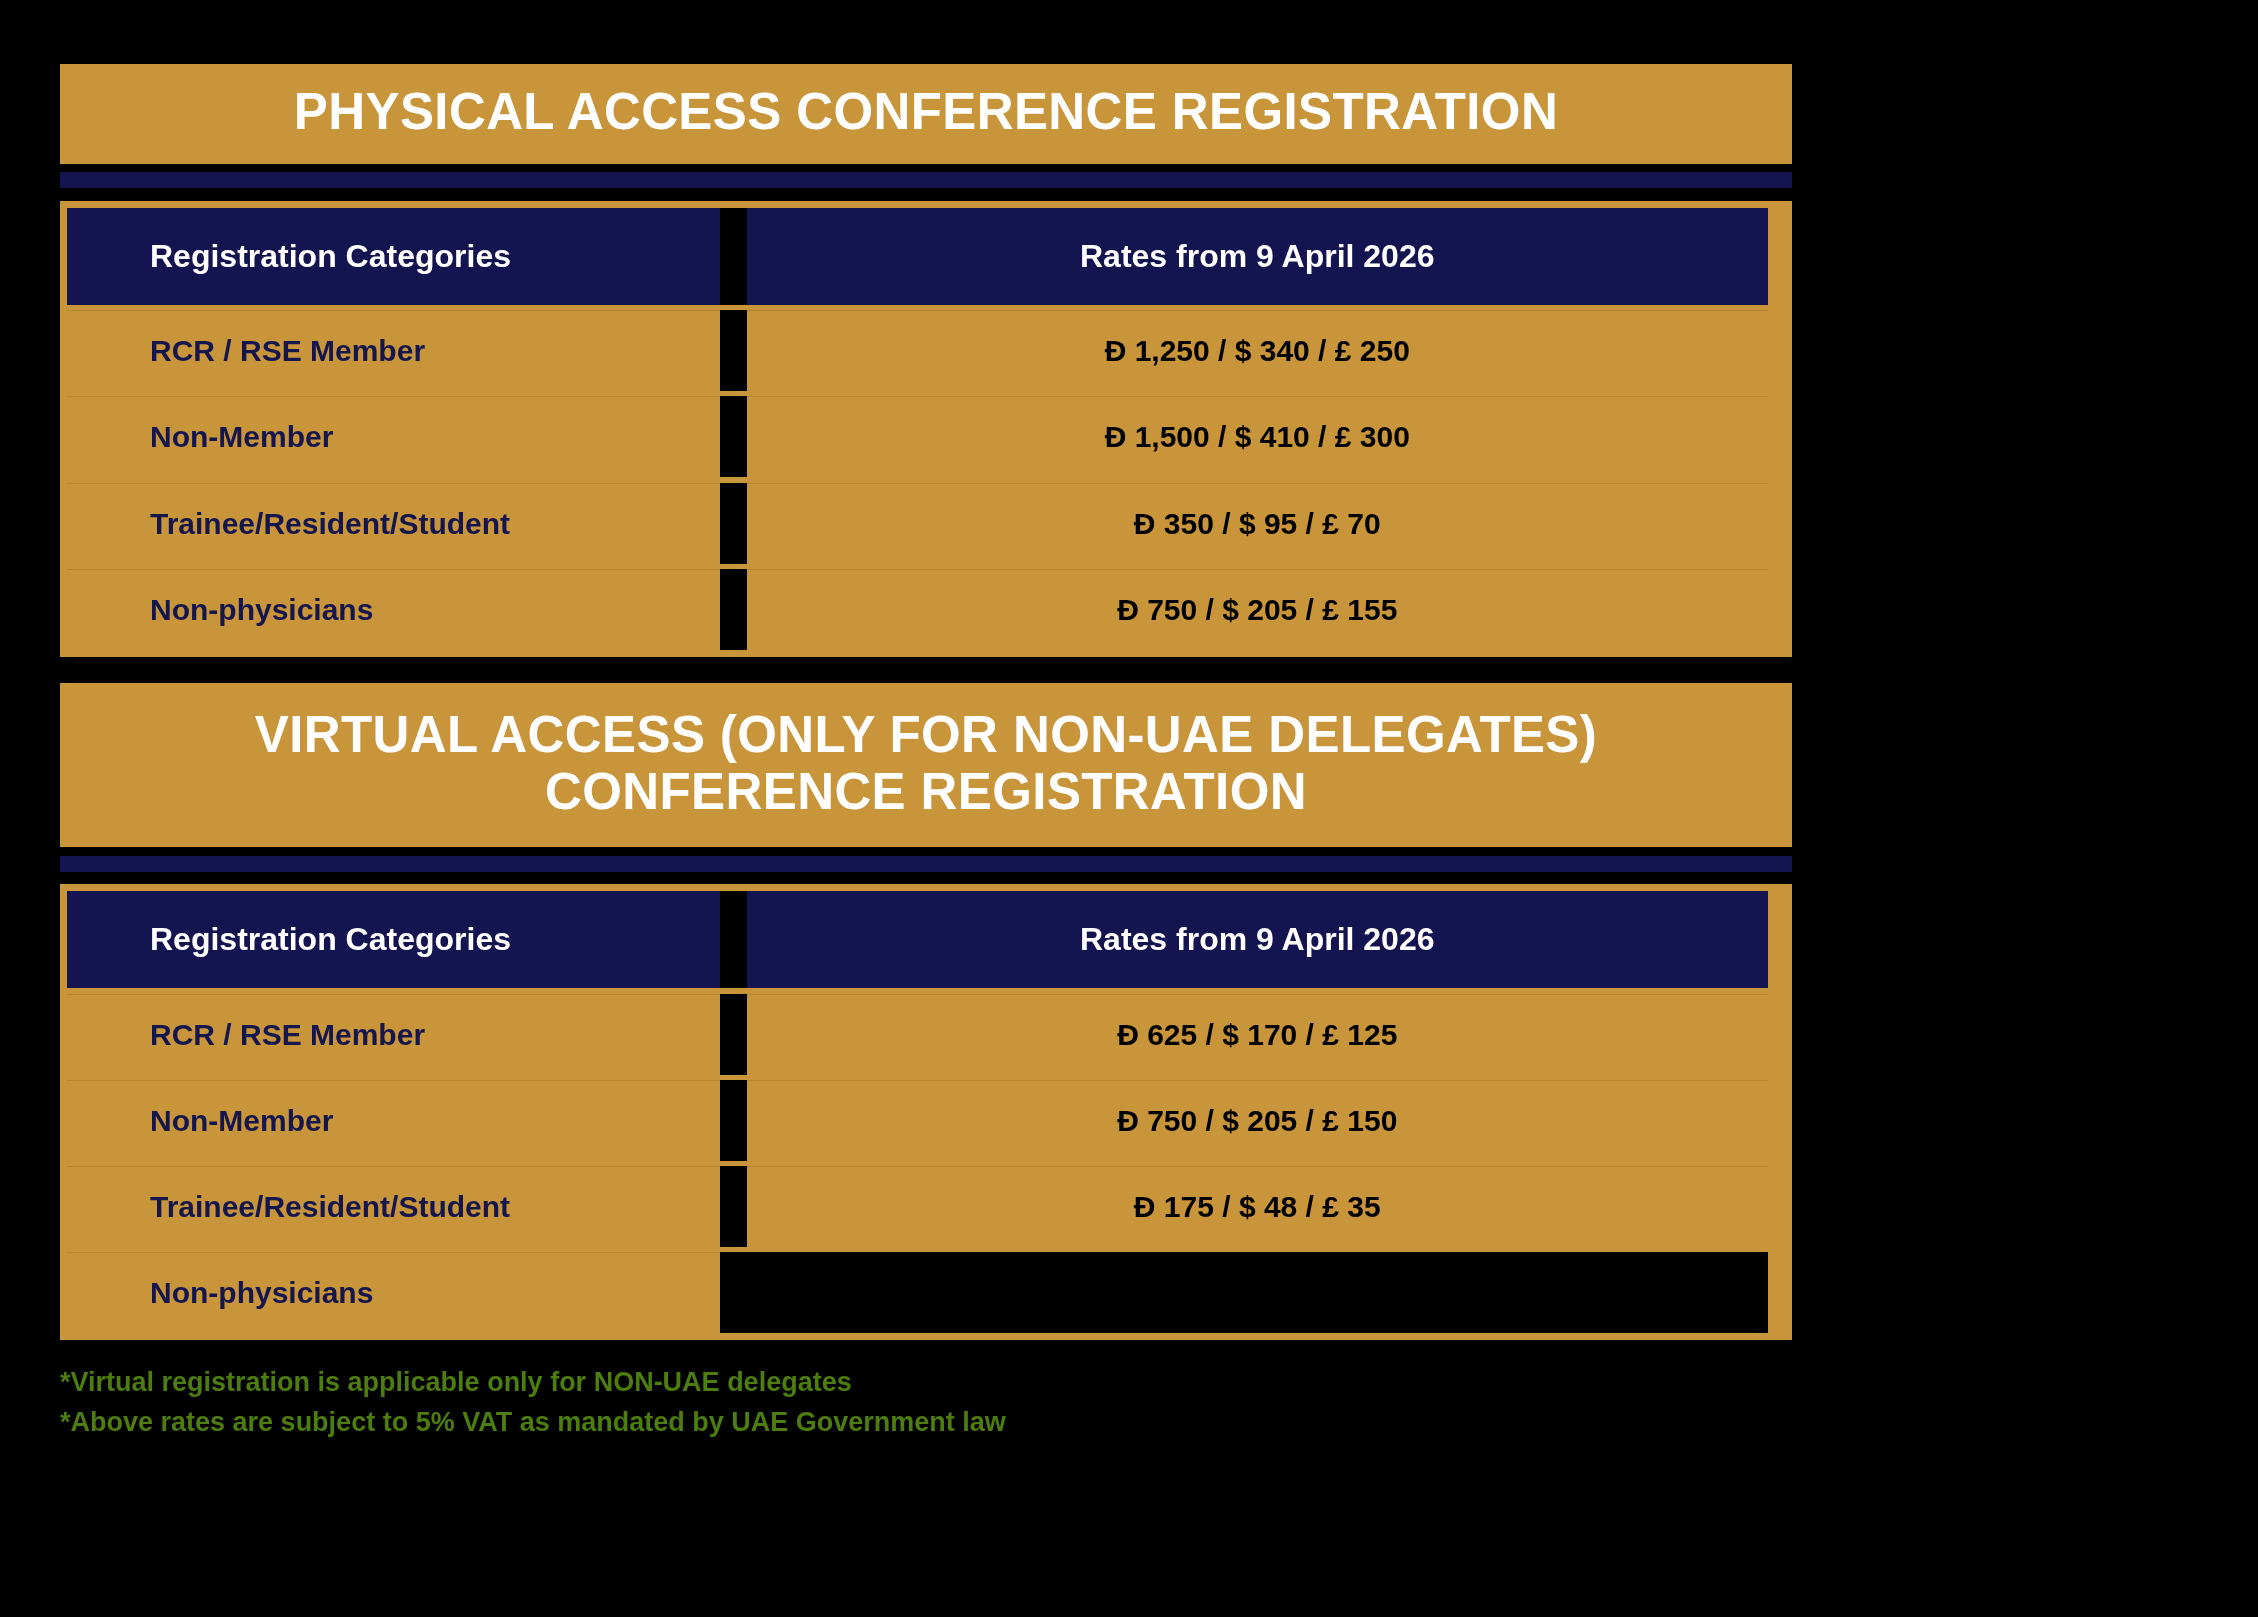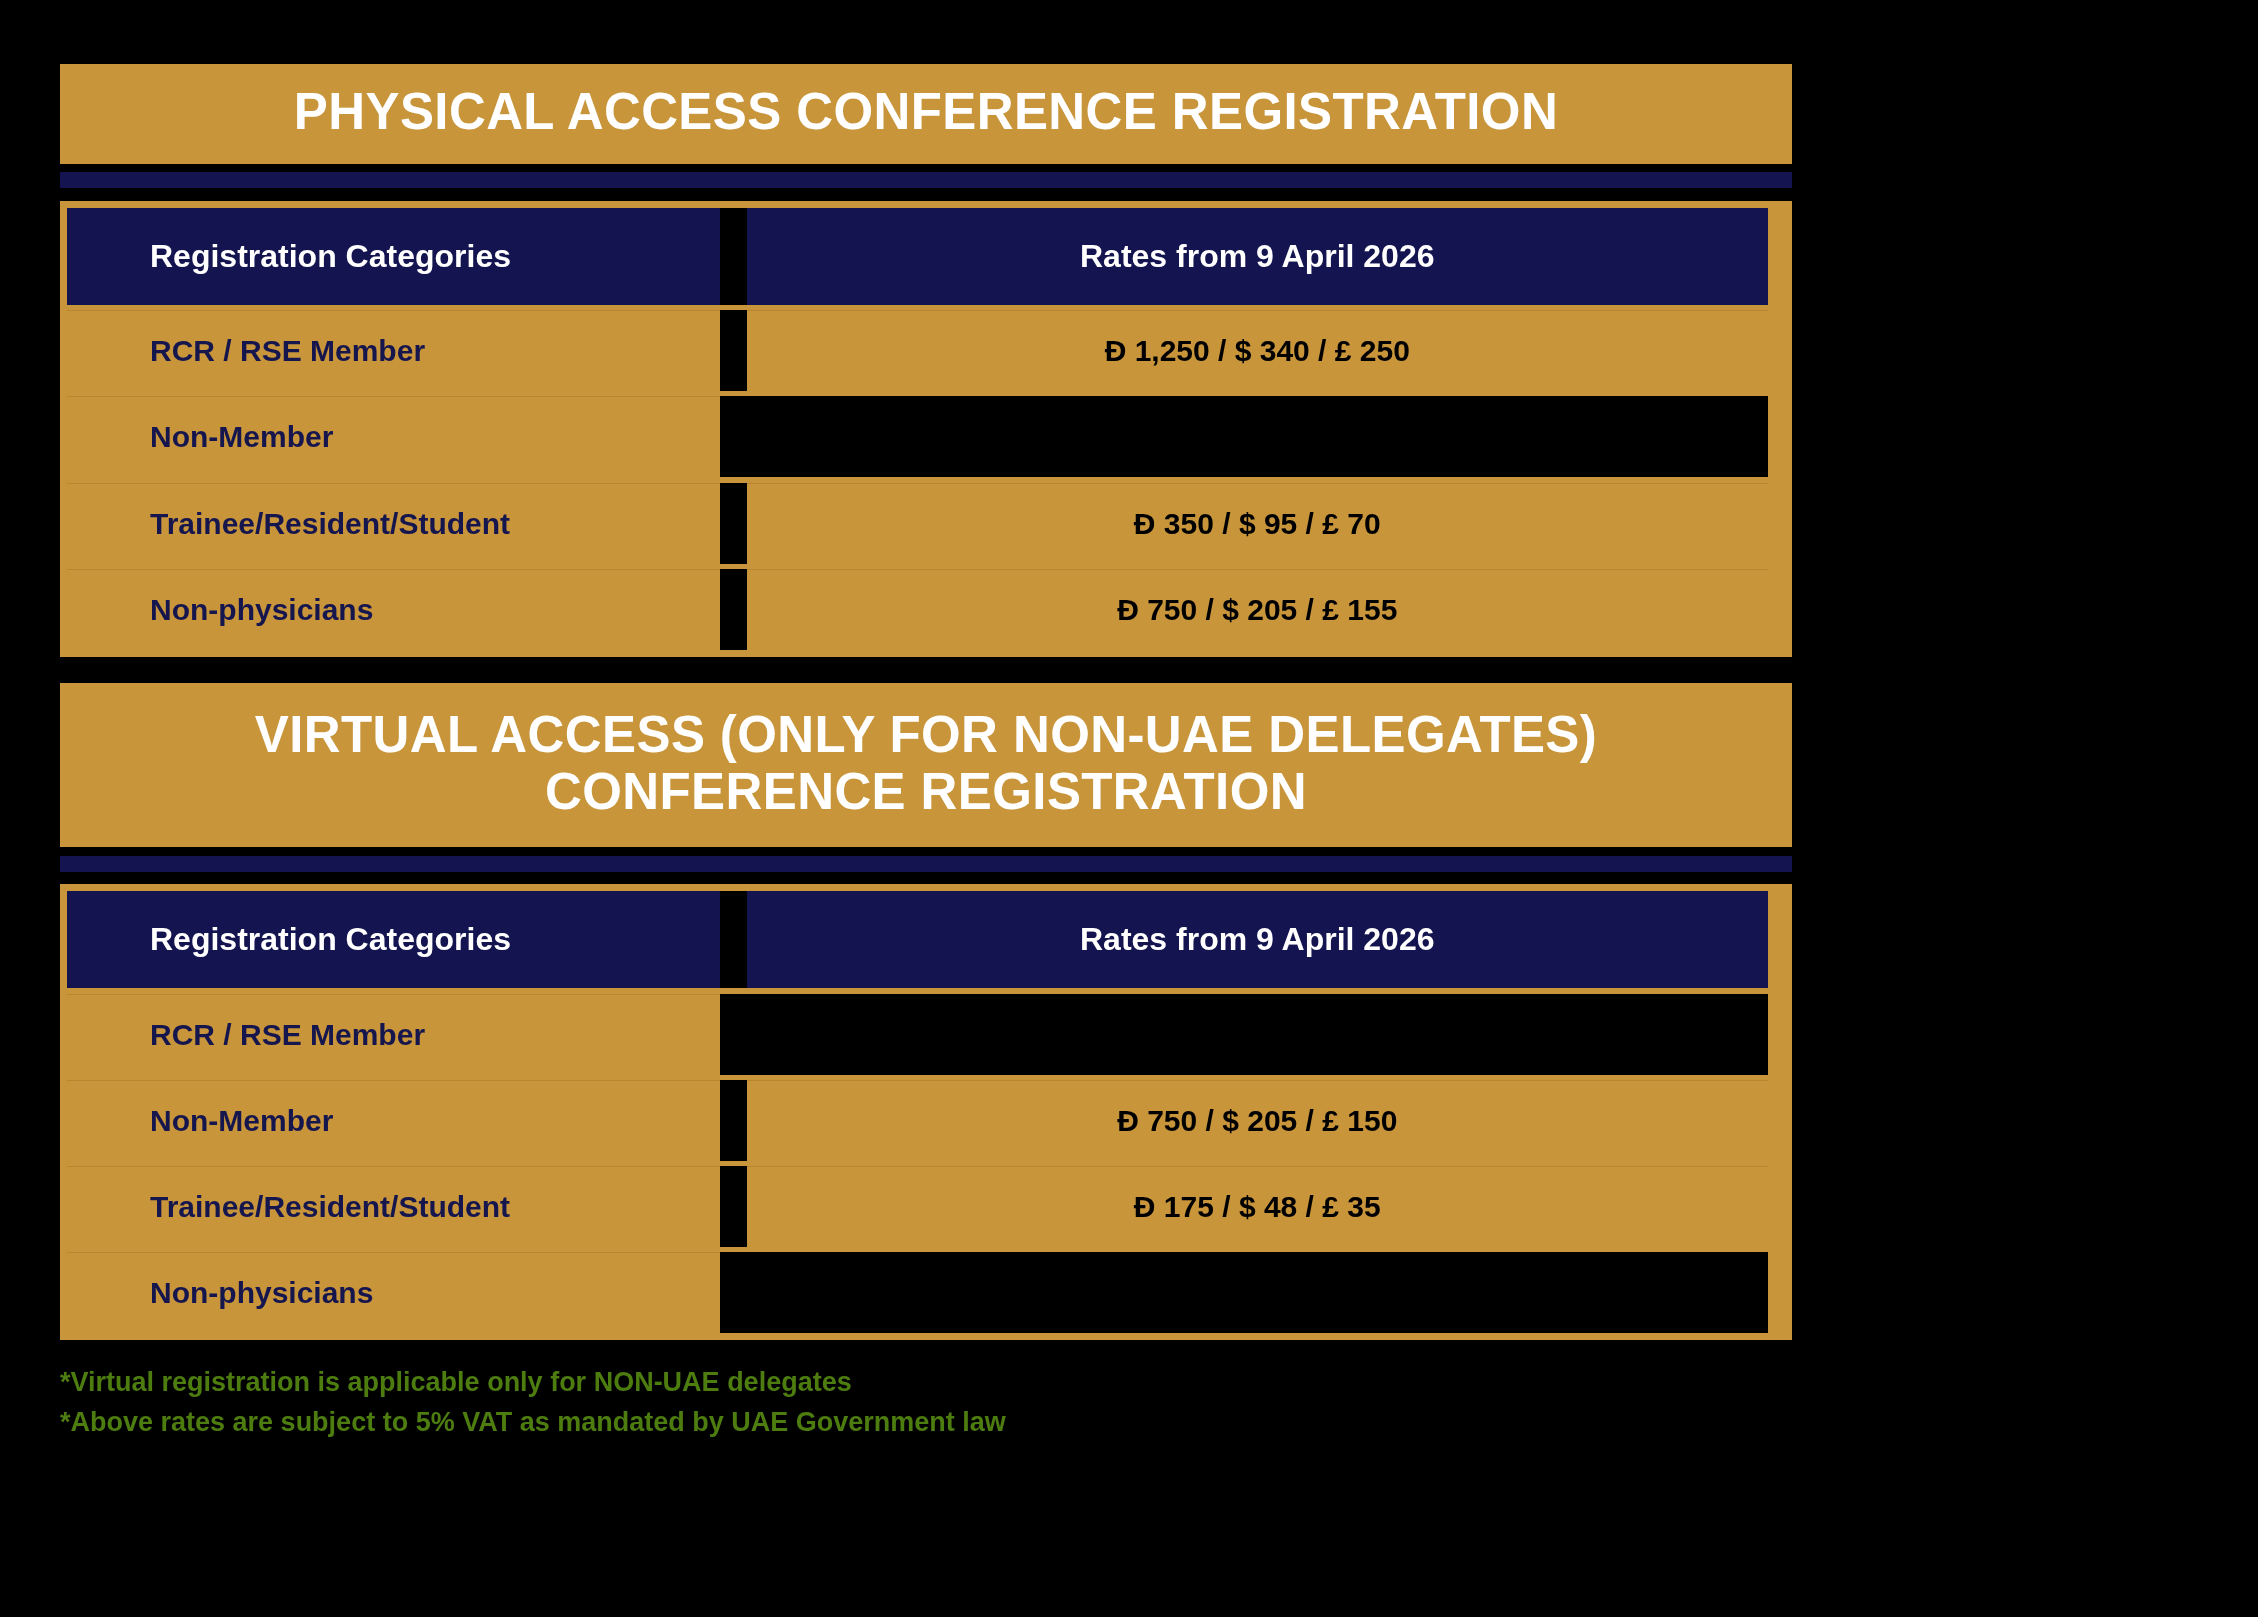--- a/index.html
+++ b/index.html
@@ -143,20 +143,21 @@
         <div class="cell-right">Rates from 9 April 2026</div>
       </div>
 
       <div class="row body">
         <div class="cell-left">RCR / RSE Member</div>
         <div class="cell-right">Ð 1,250 / $ 340 / £ 250</div>
       </div>
 
       <div class="row body">
         <div class="cell-left">Non-Member</div>
+        <div class="cell-right">Ð 1,500 / $ 410 / £ 300</div>
       </div>
 
       <div class="row body">
         <div class="cell-left">Trainee/Resident/Student</div>
         <div class="cell-right">Ð 350 / $ 95 / £ 70</div>
       </div>
 
       <div class="row body">
         <div class="cell-left">Non-physicians</div>
         <div class="cell-right">Ð 750 / $ 205 / £ 155</div>
@@ -172,20 +173,21 @@
 
     <div class="table">
 
       <div class="row header">
         <div class="cell-left">Registration Categories</div>
         <div class="cell-right">Rates from 9 April 2026</div>
       </div>
 
       <div class="row body">
         <div class="cell-left">RCR / RSE Member</div>
+        <div class="cell-right">Ð 625 / $ 170 / £ 125</div>
       </div>
 
       <div class="row body">
         <div class="cell-left">Non-Member</div>
         <div class="cell-right">Ð 750 / $ 205 / £ 150</div>
       </div>
 
       <div class="row body">
         <div class="cell-left">Trainee/Resident/Student</div>
         <div class="cell-right">Ð 175 / $ 48 / £ 35</div>

